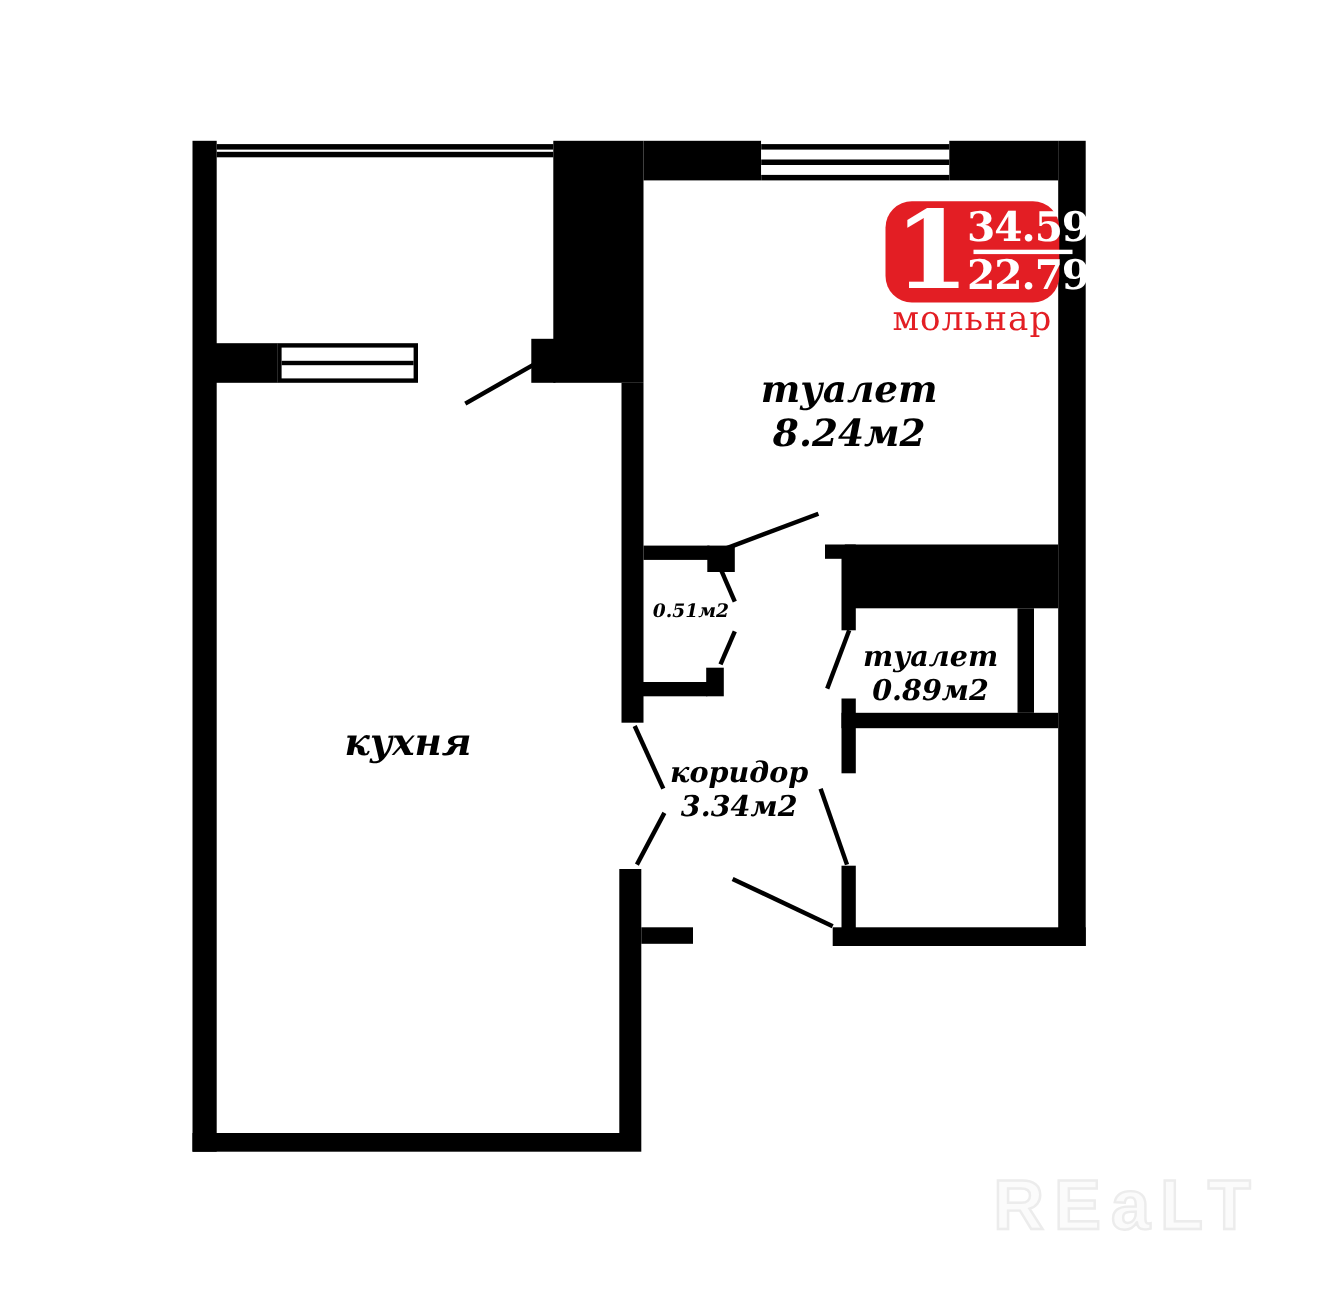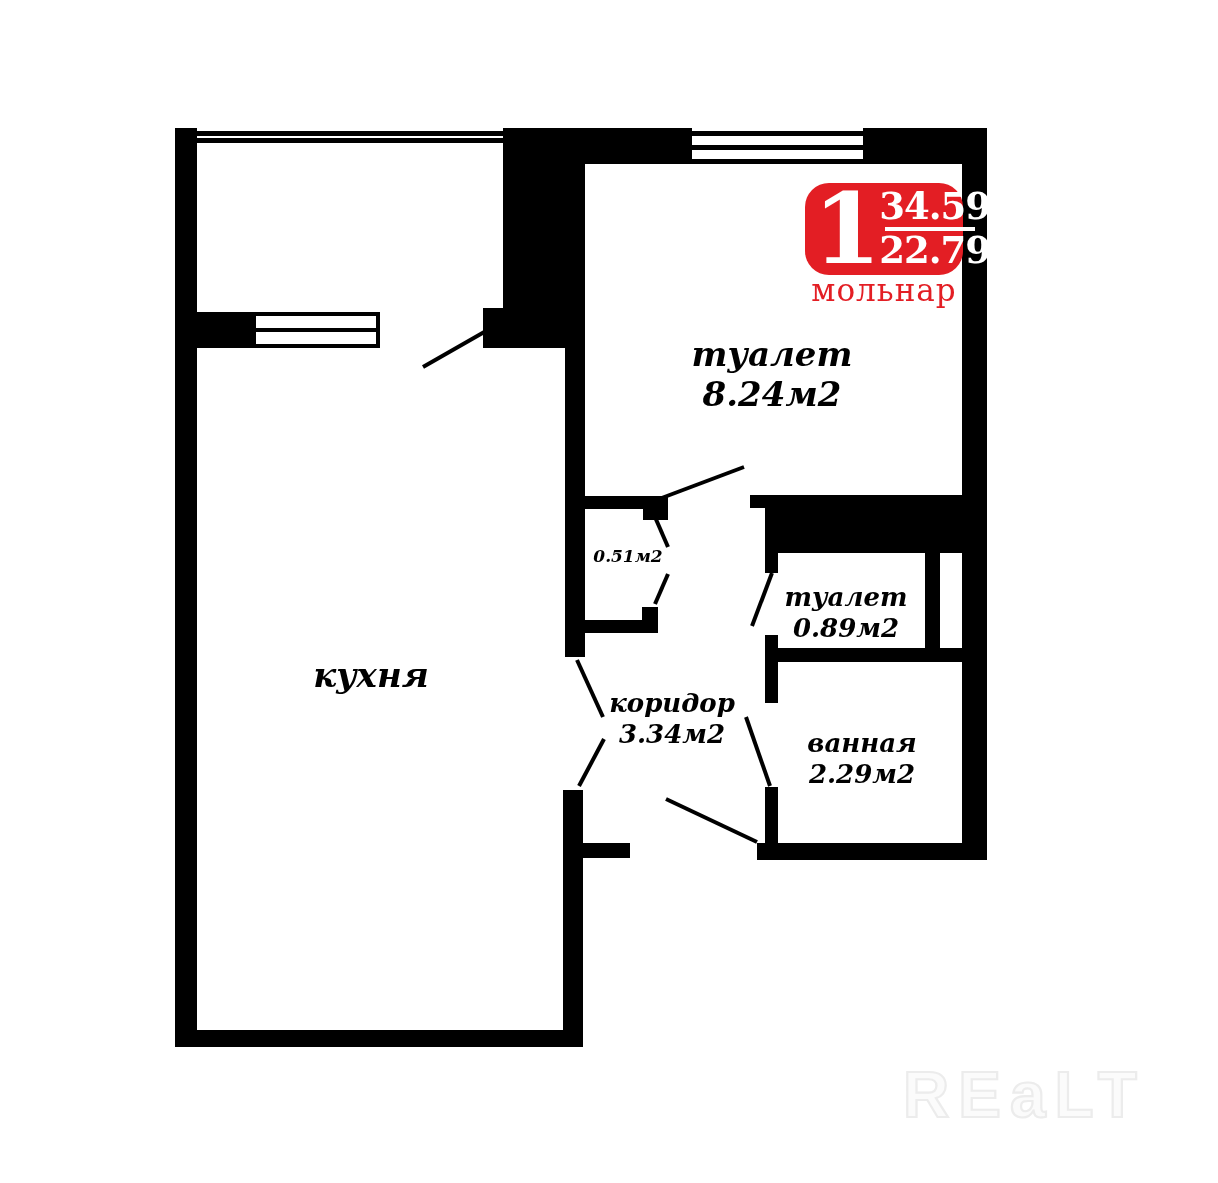--- a/index.html
+++ b/index.html
@@ -135,24 +135,20 @@
   <div class="lbl lbl-md" style="left:672px;top:688px;">
     <div>коридор</div>
     <div>3.34м2</div>
   </div>
 
   <div class="lbl lbl-md" style="left:846px;top:582px;">
     <div>туалет</div>
     <div>0.89м2</div>
   </div>
 
-  <div class="lbl lbl-md" style="left:862px;top:728px;">
-    <div>ванная</div>
-    <div>2.29м2</div>
-  </div>
 
   <div id="badge" style="background: rgb(227, 30, 36);">
     <div class="big1">1</div>
     <div class="frac">
       <div class="num">34.59</div>
       <div class="bar"></div>
       <div class="num">22.79</div>
     </div>
   </div>
   <div id="brand" style="color: rgb(227, 30, 36);">мольнар</div>

